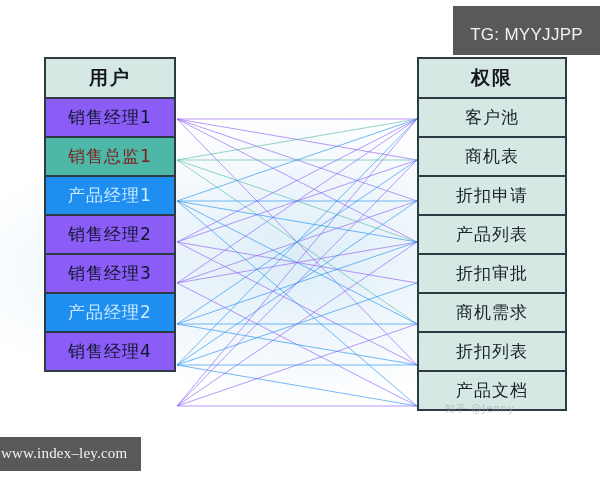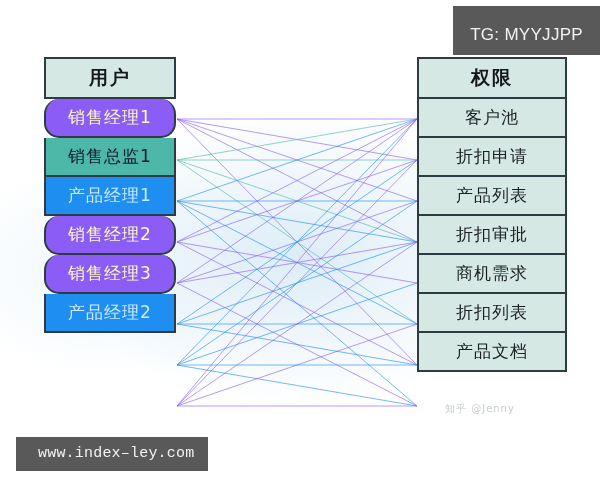--- a/index.html
+++ b/index.html
@@ -56,22 +56,22 @@
     border-bottom: 2px solid #2f3b43;
     display: flex;
     align-items: center;
     justify-content: center;
     font-size: 17px;
     letter-spacing: 1px;
     white-space: nowrap;
   }
 
   
-  .cell.purple { background: #8b5cf6; color: #fef9c3; border-radius: 15px; }
-  .cell.teal   { background: #4db8a8; color: #0f172a; }
+  .cell.purple { background: #8b5cf6; color: #0f172a; }
+  .cell.teal   { background: #4db8a8; color: #7f1d1d; }
   .cell.blue   { background: #1f8ef1; color: #cdeaff; text-align: right; }
 
   
   .cell.mint {
     background: #d6e8e4;
     color: #1a2024;
     font-family: Liberation Serif, serif;
   }
 
   
@@ -86,24 +86,23 @@
     letter-spacing: 0.3px;
     font-family: "Liberation Sans", sans-serif;
   }
   .site-badge {
     position: absolute;
     left: 0;
     bottom: 9px;
     background: #595959;
     color: #f2f2f2;
     font-size: 15px;
-    padding: 8px 14px 9px 22px;
+    padding: 8px 14px 9px 1px;
     letter-spacing: 0.2px;
-    font-family: Liberation Mono, monospace;
-    margin-left: 16px;
+    font-family: Liberation Serif, serif;
   }
   .zhihu-watermark {
     position: absolute;
     left: 445px;
     top: 402px;
     font-size: 10px;
     color: rgba(150,160,160,0.55);
     letter-spacing: 1px;
     pointer-events: none;
   }
@@ -156,27 +155,29 @@
 
   <div class="column" id="users-column">
     <div class="col-header">用户</div>
     <div id="users-cells">
         <div class="cell purple">销售经理1</div>
         <div class="cell teal">销售总监1</div>
         <div class="cell blue">产品经理1</div>
         <div class="cell purple">销售经理2</div>
         <div class="cell purple">销售经理3</div>
         <div class="cell blue">产品经理2</div>
+        <div class="cell purple">销售经理4</div>
       </div>
   </div>
 
   <div class="column" id="perms-column">
     <div class="col-header">权限</div>
     <div id="perms-cells">
         <div class="cell mint">客户池</div>
+        <div class="cell mint">商机表</div>
         <div class="cell mint">折扣申请</div>
         <div class="cell mint">产品列表</div>
         <div class="cell mint">折扣审批</div>
         <div class="cell mint">商机需求</div>
         <div class="cell mint">折扣列表</div>
         <div class="cell mint">产品文档</div>
       </div>
   </div>
 
   <div class="zhihu-watermark">知乎 @Jenny</div>

